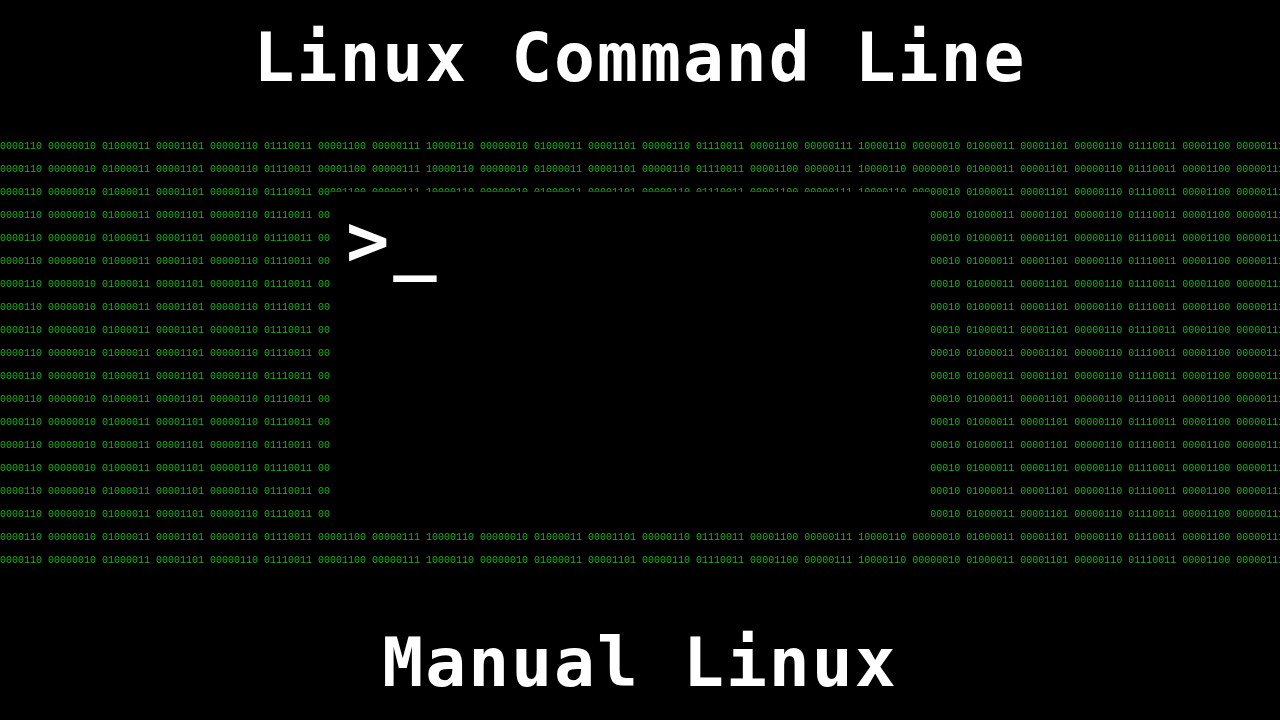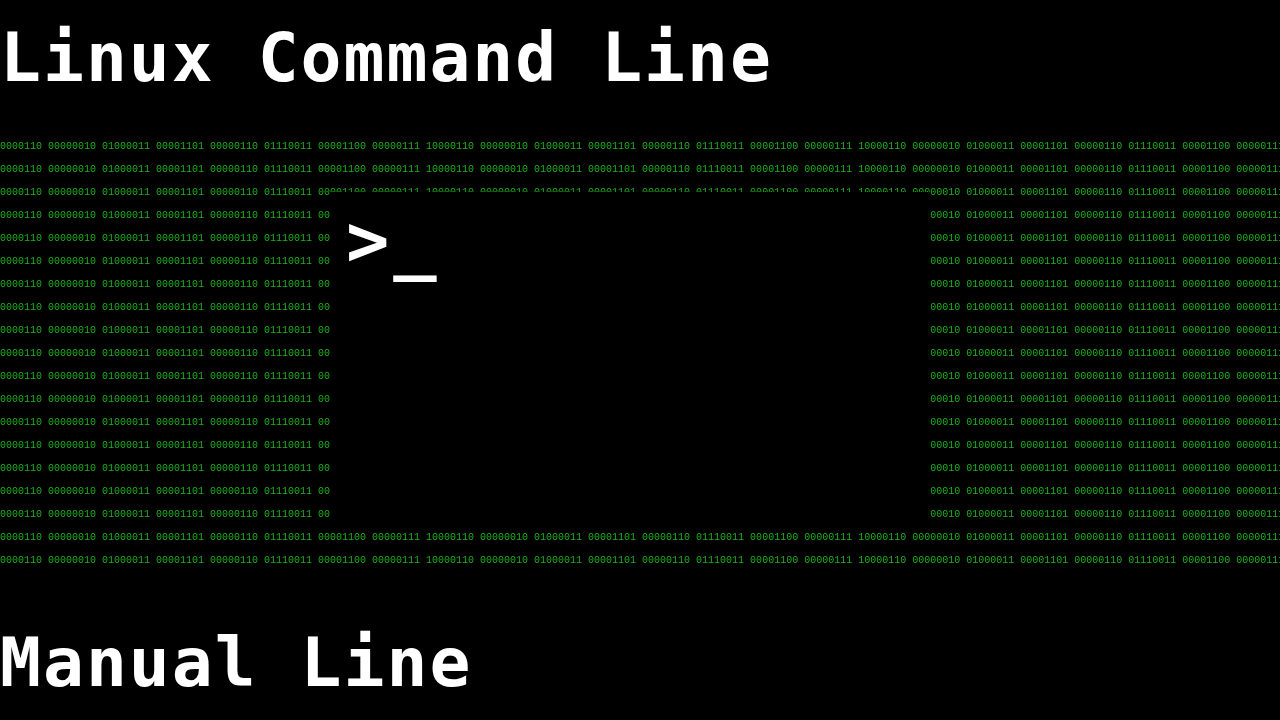--- a/index.html
+++ b/index.html
@@ -7,21 +7,21 @@
     width: 1280px;
     height: 720px;
     background: #000;
     overflow: hidden;
     font-family: "Consolas", "Menlo", "DejaVu Sans Mono", "Courier New", monospace;
     position: relative;
   }
   .title-top, .title-bottom {
     position: absolute;
     left: 0; right: 0;
-    text-align: left;
+    text-align: center;
     color: #fff;
     font-size: 68px;
     font-weight: bold;
     letter-spacing: 2px;
     white-space: nowrap;
   }
   .title-top { top: 18px; }
   .title-bottom { bottom: 18px; }
   .binary-block {
     position: absolute;
@@ -59,13 +59,13 @@
 <body>
 
 <div class="title-top">Linux Command Line</div>
 
 <div class="binary-block" id="binary-block"><span class="binary-row">10000110 00000010 01000011 00001101 00000110 01110011 00001100 00000111 10000110 00000010 01000011 00001101 00000110 01110011 00001100 00000111 10000110 00000010 01000011 00001101 00000110 01110011 00001100 00000111 10000110 00000010 01000011 00001101 00000110 01110011 00001100 00000111 </span><span class="binary-row">10000110 00000010 01000011 00001101 00000110 01110011 00001100 00000111 10000110 00000010 01000011 00001101 00000110 01110011 00001100 00000111 10000110 00000010 01000011 00001101 00000110 01110011 00001100 00000111 10000110 00000010 01000011 00001101 00000110 01110011 00001100 00000111 </span><span class="binary-row">10000110 00000010 01000011 00001101 00000110 01110011 00001100 00000111 10000110 00000010 01000011 00001101 00000110 01110011 00001100 00000111 10000110 00000010 01000011 00001101 00000110 01110011 00001100 00000111 10000110 00000010 01000011 00001101 00000110 01110011 00001100 00000111 </span><span class="binary-row">10000110 00000010 01000011 00001101 00000110 01110011 00001100 00000111 10000110 00000010 01000011 00001101 00000110 01110011 00001100 00000111 10000110 00000010 01000011 00001101 00000110 01110011 00001100 00000111 10000110 00000010 01000011 00001101 00000110 01110011 00001100 00000111 </span><span class="binary-row">10000110 00000010 01000011 00001101 00000110 01110011 00001100 00000111 10000110 00000010 01000011 00001101 00000110 01110011 00001100 00000111 10000110 00000010 01000011 00001101 00000110 01110011 00001100 00000111 10000110 00000010 01000011 00001101 00000110 01110011 00001100 00000111 </span><span class="binary-row">10000110 00000010 01000011 00001101 00000110 01110011 00001100 00000111 10000110 00000010 01000011 00001101 00000110 01110011 00001100 00000111 10000110 00000010 01000011 00001101 00000110 01110011 00001100 00000111 10000110 00000010 01000011 00001101 00000110 01110011 00001100 00000111 </span><span class="binary-row">10000110 00000010 01000011 00001101 00000110 01110011 00001100 00000111 10000110 00000010 01000011 00001101 00000110 01110011 00001100 00000111 10000110 00000010 01000011 00001101 00000110 01110011 00001100 00000111 10000110 00000010 01000011 00001101 00000110 01110011 00001100 00000111 </span><span class="binary-row">10000110 00000010 01000011 00001101 00000110 01110011 00001100 00000111 10000110 00000010 01000011 00001101 00000110 01110011 00001100 00000111 10000110 00000010 01000011 00001101 00000110 01110011 00001100 00000111 10000110 00000010 01000011 00001101 00000110 01110011 00001100 00000111 </span><span class="binary-row">10000110 00000010 01000011 00001101 00000110 01110011 00001100 00000111 10000110 00000010 01000011 00001101 00000110 01110011 00001100 00000111 10000110 00000010 01000011 00001101 00000110 01110011 00001100 00000111 10000110 00000010 01000011 00001101 00000110 01110011 00001100 00000111 </span><span class="binary-row">10000110 00000010 01000011 00001101 00000110 01110011 00001100 00000111 10000110 00000010 01000011 00001101 00000110 01110011 00001100 00000111 10000110 00000010 01000011 00001101 00000110 01110011 00001100 00000111 10000110 00000010 01000011 00001101 00000110 01110011 00001100 00000111 </span><span class="binary-row">10000110 00000010 01000011 00001101 00000110 01110011 00001100 00000111 10000110 00000010 01000011 00001101 00000110 01110011 00001100 00000111 10000110 00000010 01000011 00001101 00000110 01110011 00001100 00000111 10000110 00000010 01000011 00001101 00000110 01110011 00001100 00000111 </span><span class="binary-row">10000110 00000010 01000011 00001101 00000110 01110011 00001100 00000111 10000110 00000010 01000011 00001101 00000110 01110011 00001100 00000111 10000110 00000010 01000011 00001101 00000110 01110011 00001100 00000111 10000110 00000010 01000011 00001101 00000110 01110011 00001100 00000111 </span><span class="binary-row">10000110 00000010 01000011 00001101 00000110 01110011 00001100 00000111 10000110 00000010 01000011 00001101 00000110 01110011 00001100 00000111 10000110 00000010 01000011 00001101 00000110 01110011 00001100 00000111 10000110 00000010 01000011 00001101 00000110 01110011 00001100 00000111 </span><span class="binary-row">10000110 00000010 01000011 00001101 00000110 01110011 00001100 00000111 10000110 00000010 01000011 00001101 00000110 01110011 00001100 00000111 10000110 00000010 01000011 00001101 00000110 01110011 00001100 00000111 10000110 00000010 01000011 00001101 00000110 01110011 00001100 00000111 </span><span class="binary-row">10000110 00000010 01000011 00001101 00000110 01110011 00001100 00000111 10000110 00000010 01000011 00001101 00000110 01110011 00001100 00000111 10000110 00000010 01000011 00001101 00000110 01110011 00001100 00000111 10000110 00000010 01000011 00001101 00000110 01110011 00001100 00000111 </span><span class="binary-row">10000110 00000010 01000011 00001101 00000110 01110011 00001100 00000111 10000110 00000010 01000011 00001101 00000110 01110011 00001100 00000111 10000110 00000010 01000011 00001101 00000110 01110011 00001100 00000111 10000110 00000010 01000011 00001101 00000110 01110011 00001100 00000111 </span><span class="binary-row">10000110 00000010 01000011 00001101 00000110 01110011 00001100 00000111 10000110 00000010 01000011 00001101 00000110 01110011 00001100 00000111 10000110 00000010 01000011 00001101 00000110 01110011 00001100 00000111 10000110 00000010 01000011 00001101 00000110 01110011 00001100 00000111 </span><span class="binary-row">10000110 00000010 01000011 00001101 00000110 01110011 00001100 00000111 10000110 00000010 01000011 00001101 00000110 01110011 00001100 00000111 10000110 00000010 01000011 00001101 00000110 01110011 00001100 00000111 10000110 00000010 01000011 00001101 00000110 01110011 00001100 00000111 </span><span class="binary-row">10000110 00000010 01000011 00001101 00000110 01110011 00001100 00000111 10000110 00000010 01000011 00001101 00000110 01110011 00001100 00000111 10000110 00000010 01000011 00001101 00000110 01110011 00001100 00000111 10000110 00000010 01000011 00001101 00000110 01110011 00001100 00000111 </span></div>
 
 <div class="prompt-window">
   <div class="prompt">&gt;_</div>
 </div>
 
-<div class="title-bottom">Manual Line</div>
+<div class="title-bottom">Manual Linux</div>
 
 </body></html>

